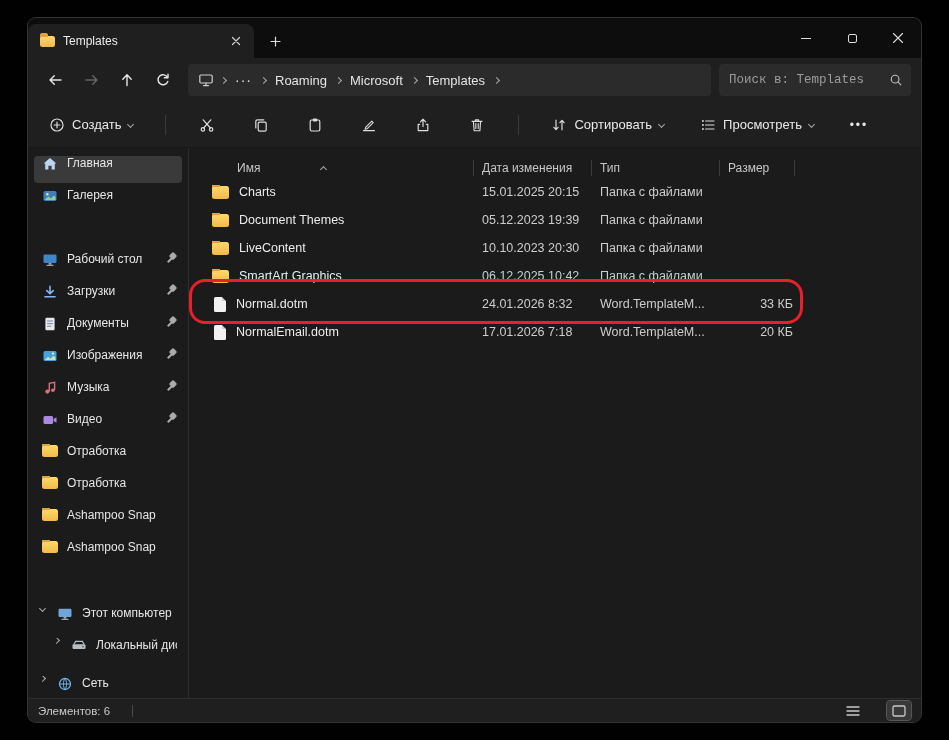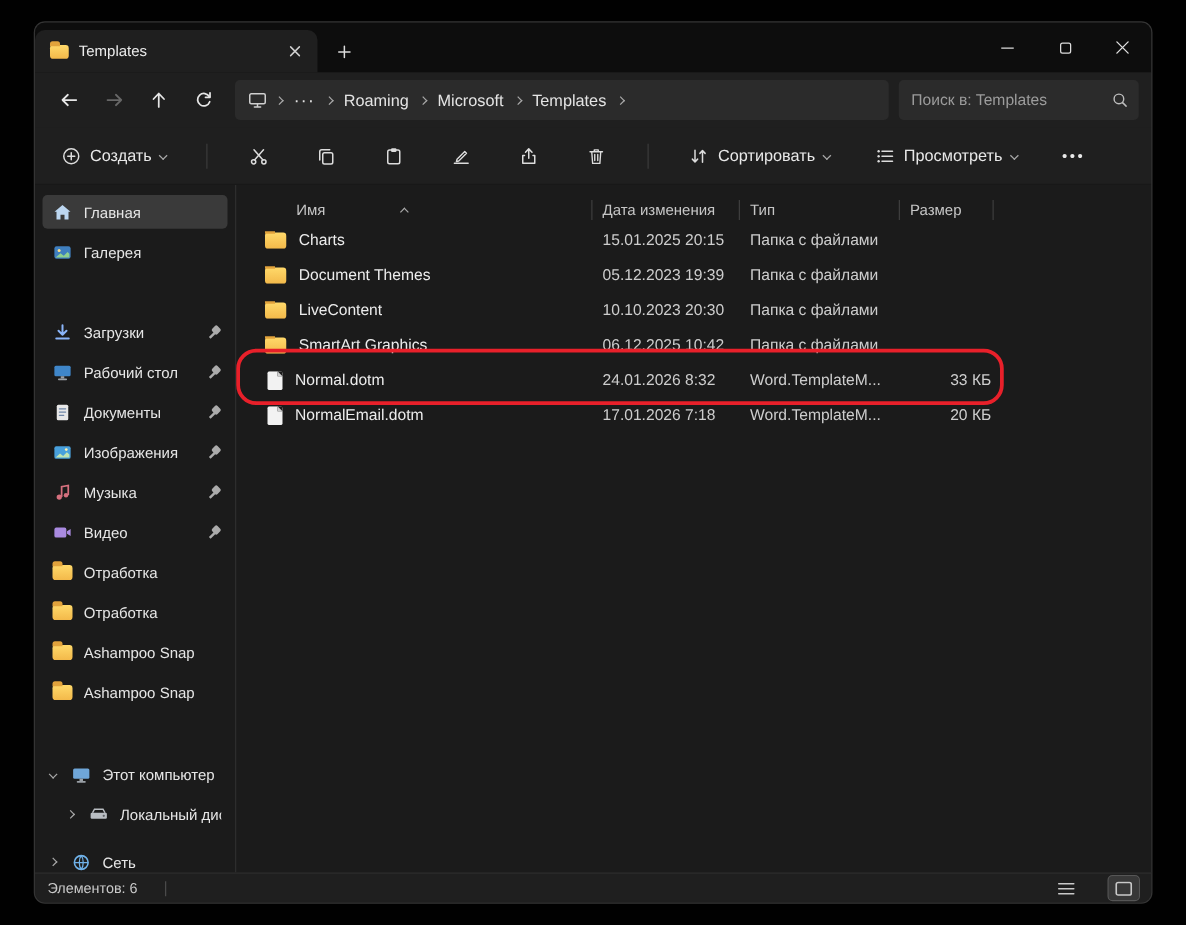--- a/index.html
+++ b/index.html
@@ -24,37 +24,37 @@
 
 .navbar{height:44px;display:flex;align-items:center;padding:0 10px;gap:2px;flex:none;background:#1f1f1f}
 .nav-btn{width:34px;height:32px;border-radius:4px;display:flex;align-items:center;justify-content:center;flex:none;cursor:pointer}
 .breadcrumb{flex:1;height:32px;background:#2b2b2b;border-radius:4px;display:flex;align-items:center;
   gap:7px;padding:0 10px;margin:0 6px;font-size:13px;color:#e4e4e4;overflow:hidden}
 .crumb{white-space:nowrap;cursor:pointer;padding:1px 2px}
 .crumb-dots{letter-spacing:1px;font-size:14px;line-height:10px}
 .search{width:192px;height:32px;background:#2b2b2b;border-radius:4px;display:flex;align-items:center;
   padding:0 8px 0 10px;flex:none;gap:6px}
 .search input{flex:1;min-width:0;border:0;background:transparent;outline:0;color:#eab308;
-  font-size:12.5px;font-family:Liberation Sans, sans-serif}
+  font-size:12.5px;font-family:Liberation Mono, monospace}
 .search input::placeholder{color:#9c9c9c}
 
 
 .toolbar{height:46px;display:flex;align-items:center;padding:0 12px;gap:18px;flex:none;
   background:#1f1f1f;border-bottom:1px solid #181818}
 .tbtn{display:flex;align-items:center;gap:7px;height:34px;padding:0 9px;border-radius:4px;
   font-size:13px;color:#e8e8e8;flex:none;cursor:pointer;white-space:nowrap}
 .ticon{width:36px;height:34px;display:flex;align-items:center;justify-content:center;border-radius:4px;flex:none;cursor:pointer}
 .tsep{width:1px;height:20px;background:#3a3a3a;margin:0 5px;flex:none}
 .more-dots{font-size:12px;letter-spacing:2px;color:#e8e8e8}
 .spacer{flex:1}
 
 
 .content{flex:1;display:flex;min-height:0;background:#1b1b1b}
 .sidebar{width:161px;flex:none;padding:8px 6px 0;border-right:1px solid #2d2d2d;display:flex;flex-direction:column;overflow:hidden}
-.sitem{height:27px;margin-bottom:5px;display:flex;align-items:center;gap:9px;padding:0 5px 0 8px;
+.sitem{height:27px;margin-bottom:5px;display:flex;align-items:flex-start;gap:9px;padding:0 5px 0 8px;
   border-radius:4px;font-size:12px;color:#e6e6e6;white-space:nowrap;overflow:hidden;cursor:pointer;flex:none}
 .sitem.sel{background:#3a3a3a}
 .slabel{flex:1;overflow:hidden}
 .sgap{height:32px;flex:none}
 .sgap-big{height:34px;flex:none}
 .sgap-sm{height:6px;flex:none}
 .sitem.tree{padding-left:2px}
 .sitem.child{padding-left:16px}
 .exp{width:12px;display:flex;justify-content:center;flex:none;cursor:pointer}
 .sic{width:16px;height:16px;flex:none}
@@ -278,33 +278,33 @@
         <svg class="sic" viewBox="0 0 16 16">
               <rect x="1.5" y="3" width="13" height="10" rx="1.8" fill="#3f7fbf"></rect>
               <circle cx="5.3" cy="6.3" r="1.2" fill="#ffe08a"></circle>
               <path d="M2.5 12 L6.4 8.6 L9 10.6 L12 7.6 L13.5 9 V12 Z" fill="#8fd08f"></path>
             </svg>
         <span class="slabel">Галерея</span>
       </div>
       <div class="sgap"></div>
       <div class="sitem">
         <svg class="sic" viewBox="0 0 16 16">
-              <path d="M8 2.2 V9.4 M4.8 6.6 L8 9.8 L11.2 6.6" fill="none" stroke="#8ab4f8" stroke-width="1.6" stroke-linecap="round" stroke-linejoin="round"></path>
-              <path d="M3 12.8 H13" stroke="#8ab4f8" stroke-width="1.6" stroke-linecap="round"></path>
-            </svg>
-        <span class="slabel">Загрузки</span>
-        <span class="pin"></span>
-      </div>
-      <div class="sitem">
-        <svg class="sic" viewBox="0 0 16 16">
               <rect x="1.5" y="2.5" width="13" height="8.5" rx="1.2" fill="#3f86c9"></rect>
               <rect x="6.6" y="11" width="2.8" height="1.8" fill="#9aa0a6"></rect>
               <rect x="4.4" y="12.8" width="7.2" height="1.3" rx=".6" fill="#9aa0a6"></rect>
             </svg>
         <span class="slabel">Рабочий стол</span>
+        <span class="pin"></span>
+      </div>
+      <div class="sitem">
+        <svg class="sic" viewBox="0 0 16 16">
+              <path d="M8 2.2 V9.4 M4.8 6.6 L8 9.8 L11.2 6.6" fill="none" stroke="#8ab4f8" stroke-width="1.6" stroke-linecap="round" stroke-linejoin="round"></path>
+              <path d="M3 12.8 H13" stroke="#8ab4f8" stroke-width="1.6" stroke-linecap="round"></path>
+            </svg>
+        <span class="slabel">Загрузки</span>
         <span class="pin"></span>
       </div>
       <div class="sitem">
         <svg class="sic" viewBox="0 0 16 16">
               <rect x="3.4" y="1.8" width="9.2" height="12.4" rx="1.2" fill="#e8e8e8"></rect>
               <path d="M5.5 5 H10.5 M5.5 7.6 H10.5 M5.5 10.2 H9" stroke="#6f86a8" stroke-width="1" stroke-linecap="round"></path>
             </svg>
         <span class="slabel">Документы</span>
         <span class="pin"></span>
       </div>

